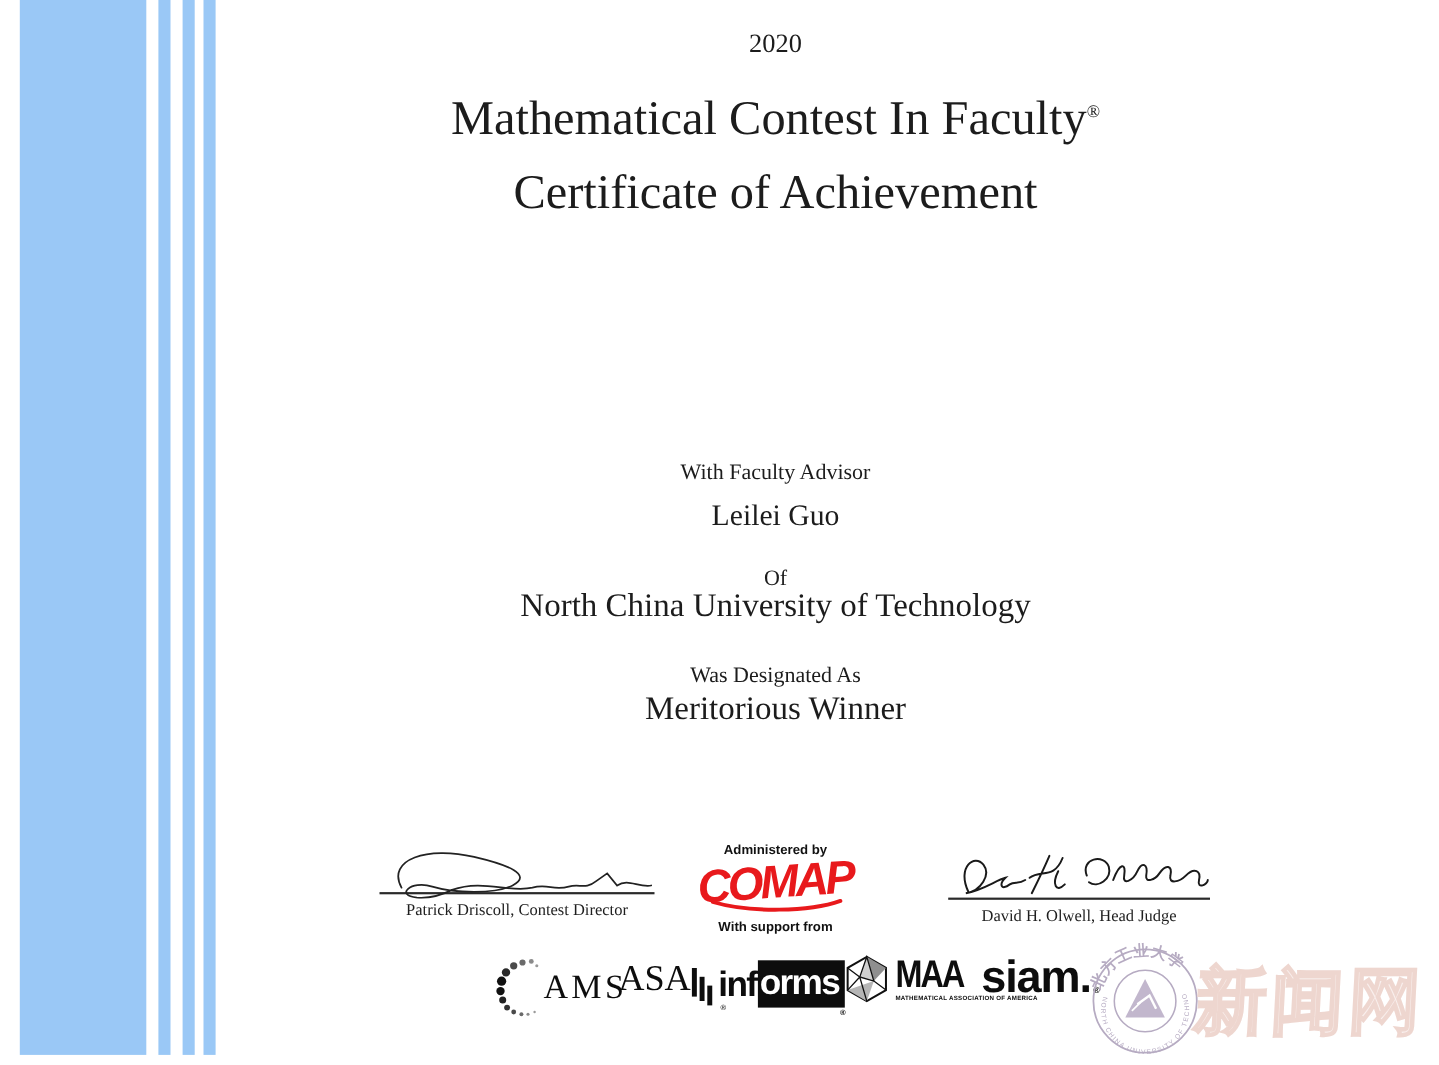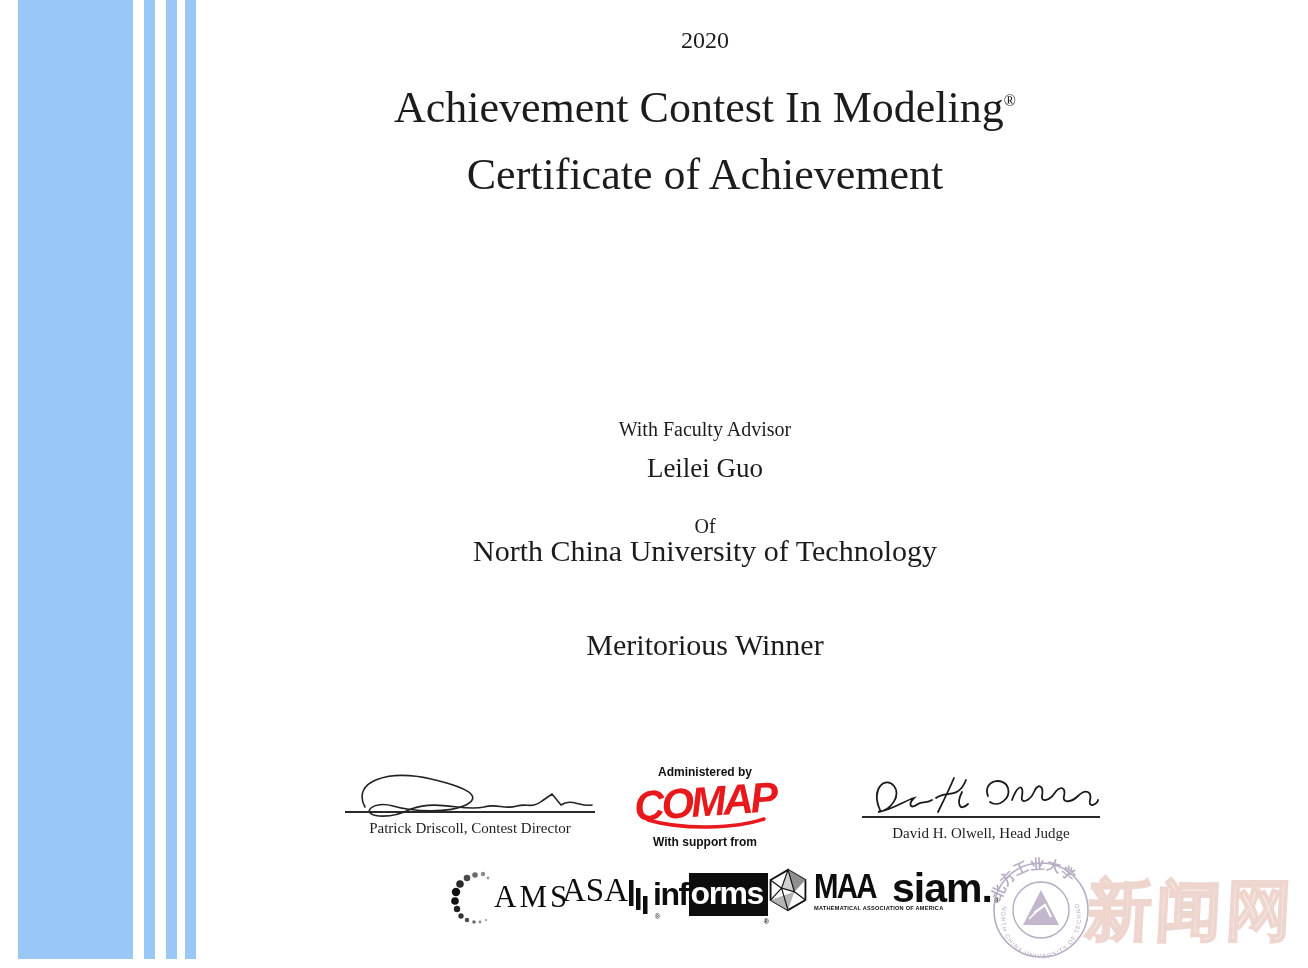--- a/index.html
+++ b/index.html
@@ -82,31 +82,32 @@
 <div id="canvas">
 
   <div class="bar" id="bar-wide"></div>
   <div class="bar" id="bar-1"></div>
   <div class="bar" id="bar-2"></div>
   <div class="bar" id="bar-3"></div>
 
   <div class="content">
     <div id="year">2020</div>
     <div id="title">
-      <span>Achievement Contest In Modeling</span><sup>®</sup>
+      <span>Mathematical Contest In Faculty</span><sup>®</sup>
     </div>
     <div id="subtitle">Certificate of Achievement</div>
 
 
     <div id="advisor-label" class="label-sm">With Faculty Advisor</div>
     <div id="advisor">Leilei Guo</div>
 
     <div id="of-label" class="label-sm">Of</div>
     <div id="institution">North China University of Technology</div>
 
+    <div id="designated-label" class="label-sm">Was Designated As</div>
     <div id="designation">Meritorious Winner</div>
   </div>
 
   <div class="sigblock" id="sig-left">
     <svg class="sig-svg" width="250" height="52" viewBox="0 0 250 52">
       <g fill="none" stroke="#222" stroke-width="1.6" stroke-linecap="round">
         <path d="M20,42 C6,16 44,4 86,14 C116,21 140,30 121,40 C105,48 68,47 48,41 C28,35 14,49 34,51 C47,52 58,48 66,44"></path>
         <path d="M66,44 C94,34 118,47 139,42 C153,38 158,45 172,41 C182,38 187,44 197,36 L207,29 L216,40 C226,33 235,42 247,40"></path>
       </g>
     </svg>

